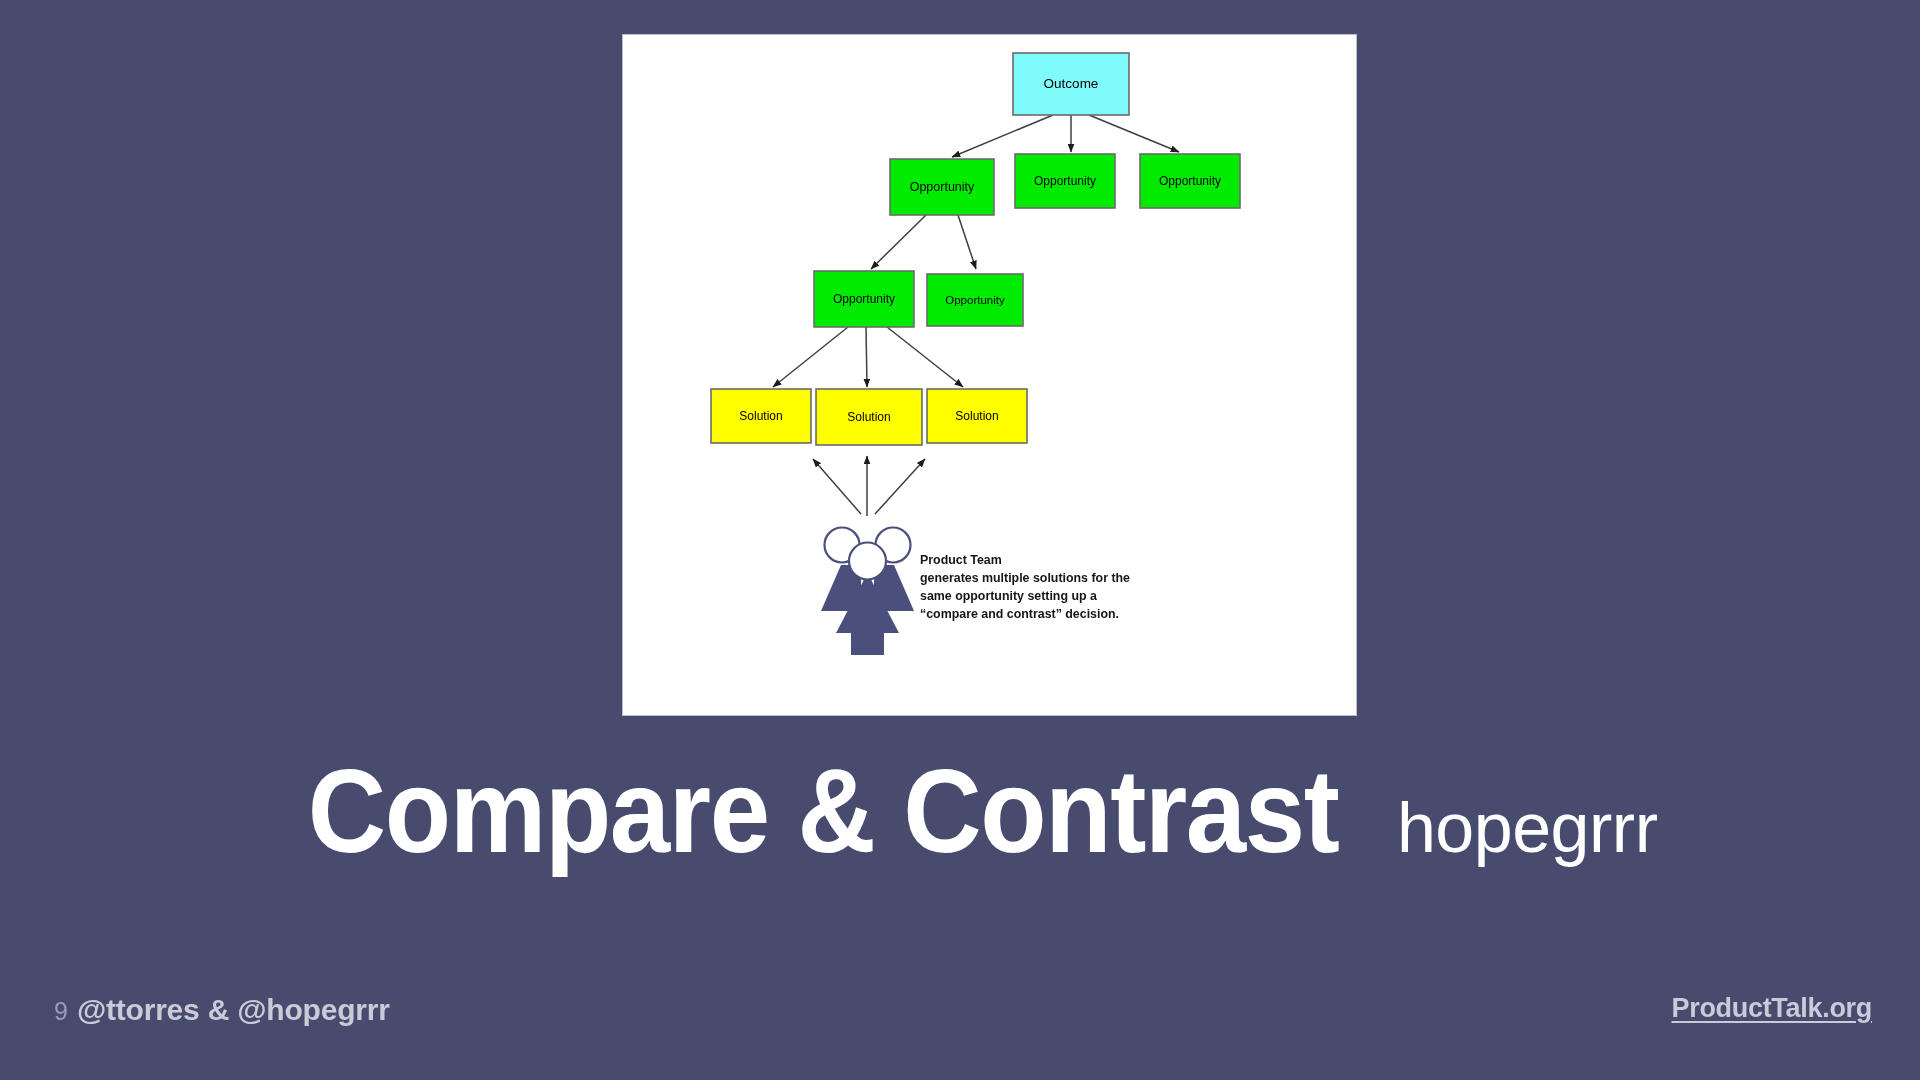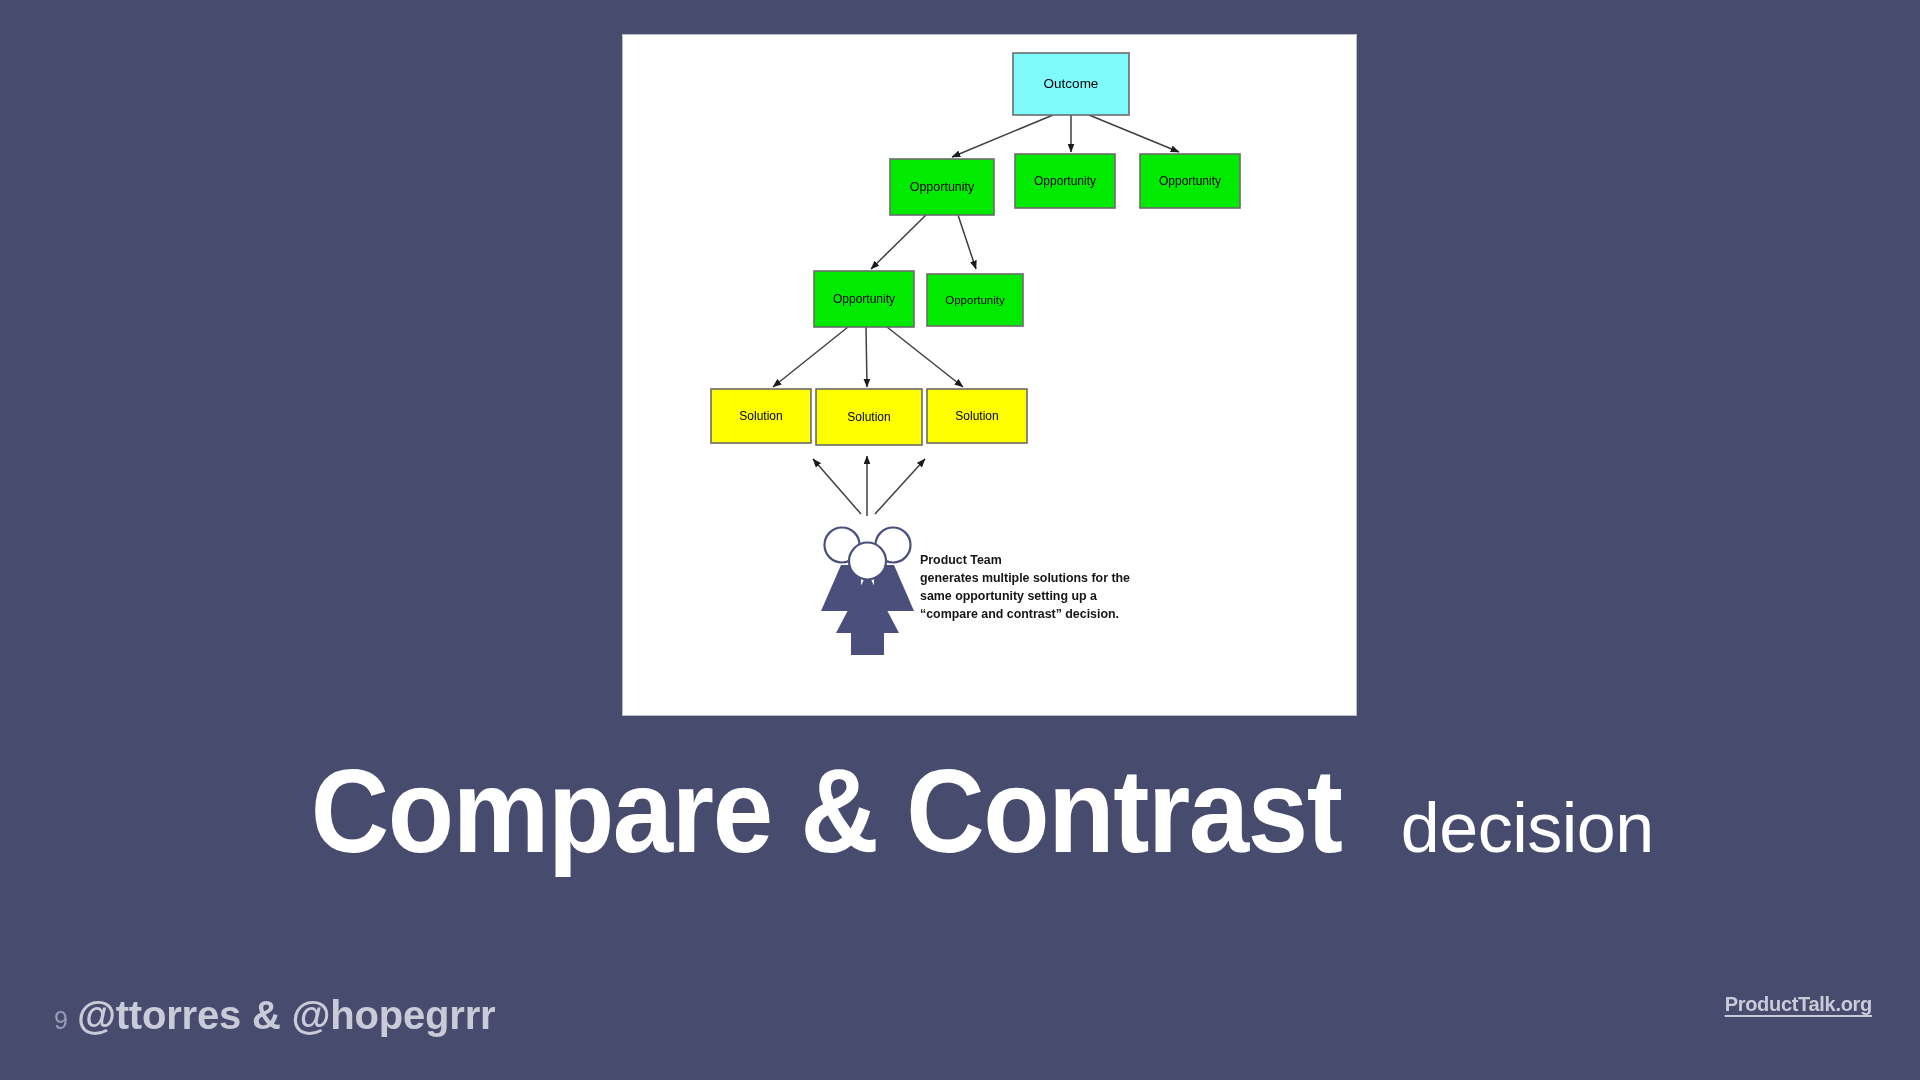--- a/index.html
+++ b/index.html
@@ -116,34 +116,34 @@
     white-space: nowrap;
   }
   #page-number {
     font-family: "Liberation Sans", sans-serif;
     font-size: 25px;
     font-weight: 400;
     color: #9a9db4;
   }
   #handles {
     font-family: "Liberation Sans", sans-serif;
-    font-size: 40px;
+    font-size: 30px;
     font-weight: bold;
     color: #c9cbd8;
     letter-spacing: -0.2px;
   }
   #footer-right {
     position: absolute;
     right: 48px;
     top: 993px;
     white-space: nowrap;
   }
   #site-link {
     font-family: "Liberation Sans", sans-serif;
-    font-size: 20px;
+    font-size: 27px;
     font-weight: bold;
     color: #c9cbd8;
     text-decoration: underline;
     text-underline-offset: 4px;
     letter-spacing: -0.3px;
     cursor: pointer;
   }
 </style>
 </head>
 <body>
@@ -225,21 +225,21 @@
       <g id="caption-layer">
         <text class="caption-text" x="297" y="529">Product Team</text>
         <text class="caption-text" x="297" y="547">generates multiple solutions for the</text>
         <text class="caption-text" x="297" y="565">same opportunity setting up a</text>
         <text class="caption-text" x="297" y="583">“compare and contrast” decision.</text>
       </g>
     </svg>
   </div>
 
   <div id="title-block">
-    <span id="title-main">Compare &amp; Contrast</span><span id="title-sub">decision</span>
+    <span id="title-main">Compare &amp; Contrast</span><span id="title-sub">hopegrrr</span>
   </div>
 
   <div id="footer-left">
     <span id="page-number">9</span>
     <span id="handles">@ttorres &amp; @hopegrrr</span>
   </div>
 
   <div id="footer-right">
     <span id="site-link">ProductTalk.org</span>
   </div>

